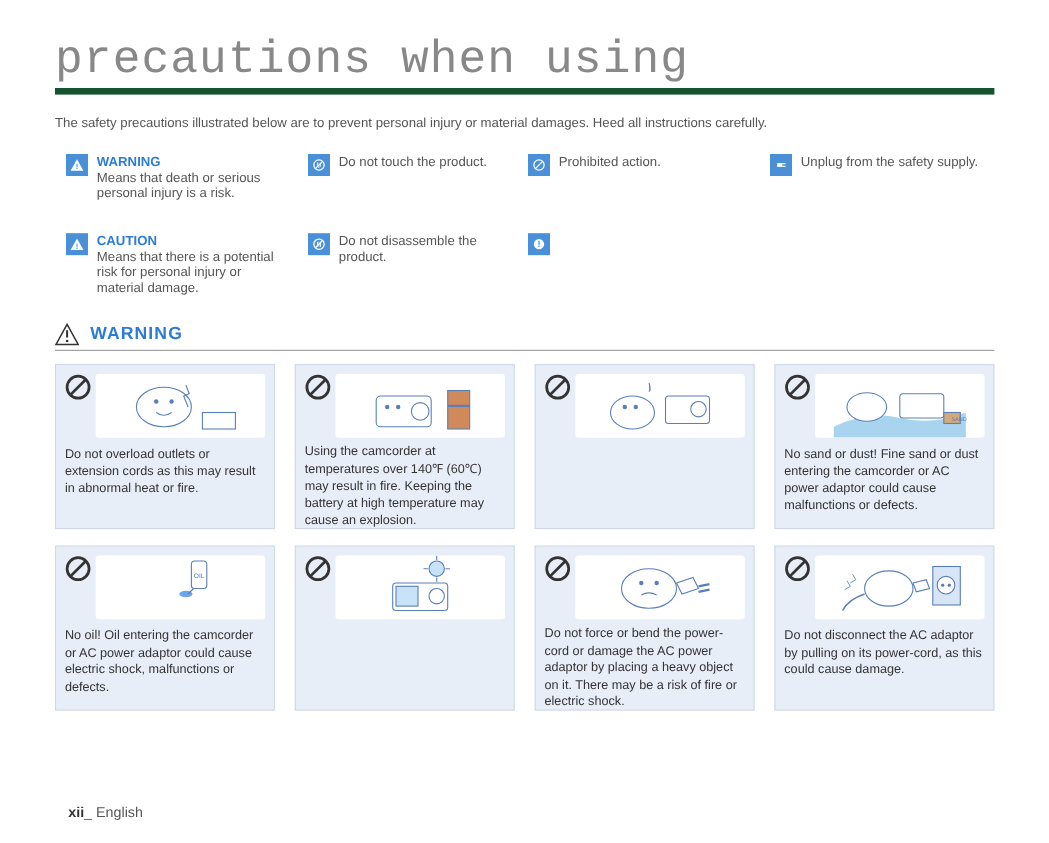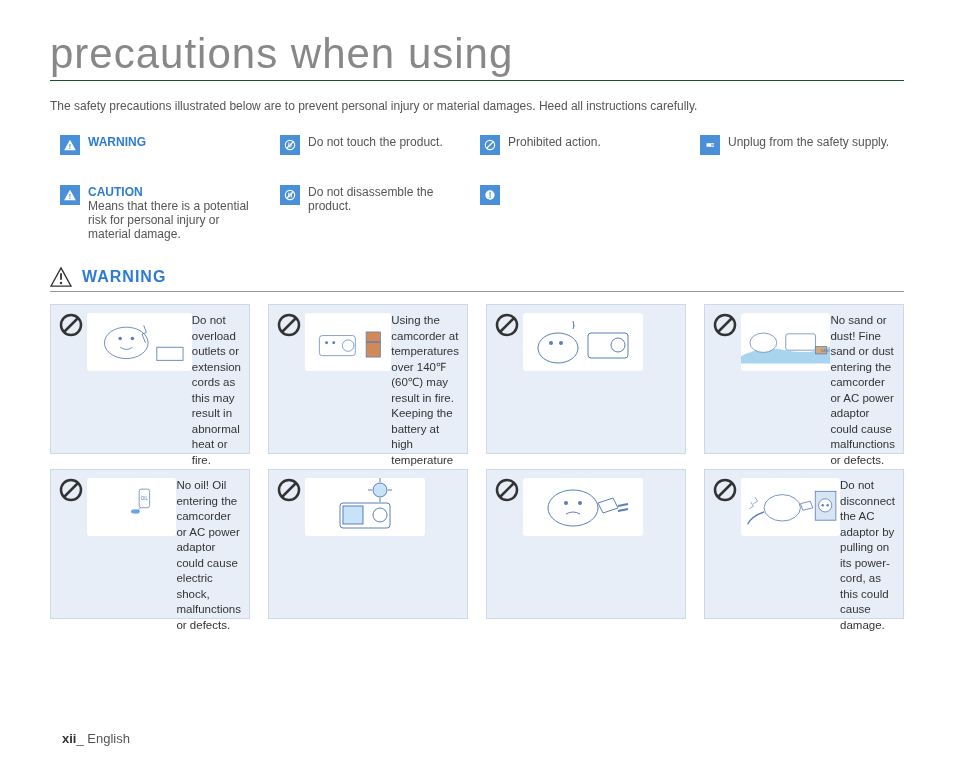--- a/index.html
+++ b/index.html
@@ -10,26 +10,26 @@
     height: 766px;
     padding: 30px 50px 20px 50px;
     color: #444;
     overflow: hidden;
   }
   .title {
     font-size: 42px;
     font-weight: 300;
     letter-spacing: 1px;
     color: #888;
-    border-bottom: 1px solid #14532d;
+    border-bottom: 6px solid #14532d;
     padding-bottom: 2px;
     margin-bottom: 18px;
     display: inline-block;
     width: 100%;
-    font-family: Liberation Sans, sans-serif;
+    font-family: Liberation Mono, monospace;
     text-decoration: underline;
     text-underline-offset: 8px;
     text-decoration-thickness: 1px;
   }
   .title { text-decoration: none; }
   .intro {
     font-size: 12px;
     color: #555;
     margin-bottom: 22px;
   }
@@ -69,21 +69,21 @@
   }
   .card {
     background: #e8eef8;
     border: 1px solid #d0d8e8;
     padding: 8px;
     font-size: 11.5px;
     color: #333;
     line-height: 1.35;
     height: 150px;
     display: flex;
-    flex-direction: row;
+    flex-direction: column;
   }
   .card-img {
     height: 60px;
     position: relative;
     display: flex;
     align-items: flex-start;
     margin-bottom: 6px;
   }
   .prohib {
     width: 24px; height: 24px; flex-shrink: 0;
@@ -118,20 +118,21 @@
 
   <div class="legend-item">
     <div class="legend-icon">
       <svg viewBox="0 0 24 24">
           <polygon points="12,3 22,21 2,21" fill="#fff"></polygon>
           <text x="12" y="19" text-anchor="middle" font-size="12" fill="#4a90d9" font-weight="bold">!</text>
         </svg>
     </div>
     <div class="legend-text">
       <b>WARNING</b>
+      <span>Means that death or serious personal injury is a risk.</span>
     </div>
   </div>
   <div class="legend-item">
     <div class="legend-icon">
       <svg viewBox="0 0 24 24">
           <circle cx="12" cy="12" r="8" fill="none" stroke="#fff" stroke-width="2"></circle>
           <path d="M10 8 v6 l2 2 l2-2 v-4" fill="none" stroke="#fff" stroke-width="1.5"></path>
           <line x1="6" y1="18" x2="18" y2="6" stroke="#fff" stroke-width="2"></line>
         </svg>
     </div>
@@ -332,20 +333,21 @@
             <ellipse cx="50" cy="30" rx="25" ry="18" fill="#fff" stroke="#5a7fb8"></ellipse>
             <circle cx="43" cy="25" r="2" fill="#5a7fb8"></circle>
             <circle cx="57" cy="25" r="2" fill="#5a7fb8"></circle>
             <path d="M43 36 q7 -4 14 0" fill="none" stroke="#5a7fb8"></path>
             <path d="M75 25 l15 -5 l5 10 l-15 5 z" fill="#fff" stroke="#5a7fb8"></path>
             <line x1="95" y1="28" x2="105" y2="26" stroke="#5a7fb8" stroke-width="2"></line>
             <line x1="95" y1="33" x2="105" y2="31" stroke="#5a7fb8" stroke-width="2"></line>
           </svg>
       </div>
     </div>
+    <div class="card-text">Do not force or bend the power-cord or damage the AC power adaptor by placing a heavy object on it. There may be a risk of fire or electric shock.</div>
   </div>
 
   <div class="card">
     <div class="card-img">
       <svg class="prohib" viewBox="0 0 24 24">
           <circle cx="12" cy="12" r="10" fill="none" stroke="#333" stroke-width="2.5"></circle>
           <line x1="5" y1="19" x2="19" y2="5" stroke="#333" stroke-width="2.5"></line>
         </svg>
       <div class="illus">
         <svg viewBox="0 0 120 58">

